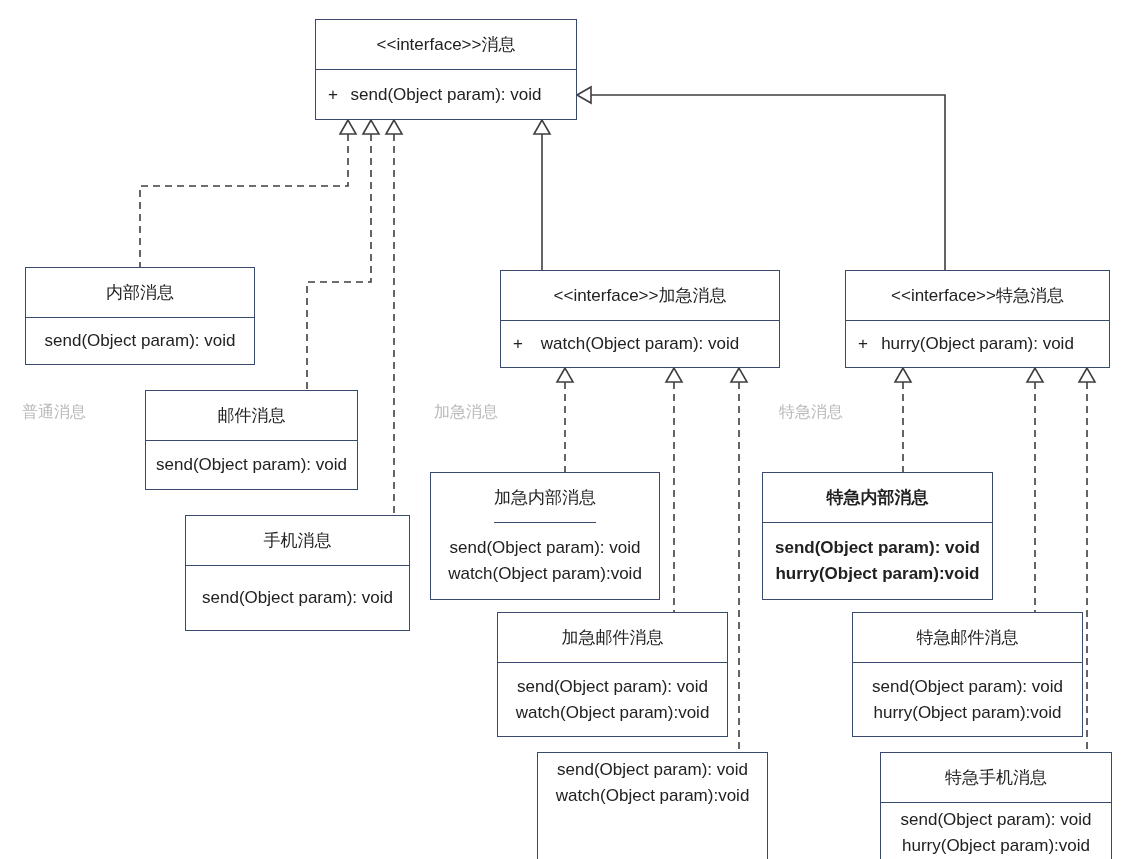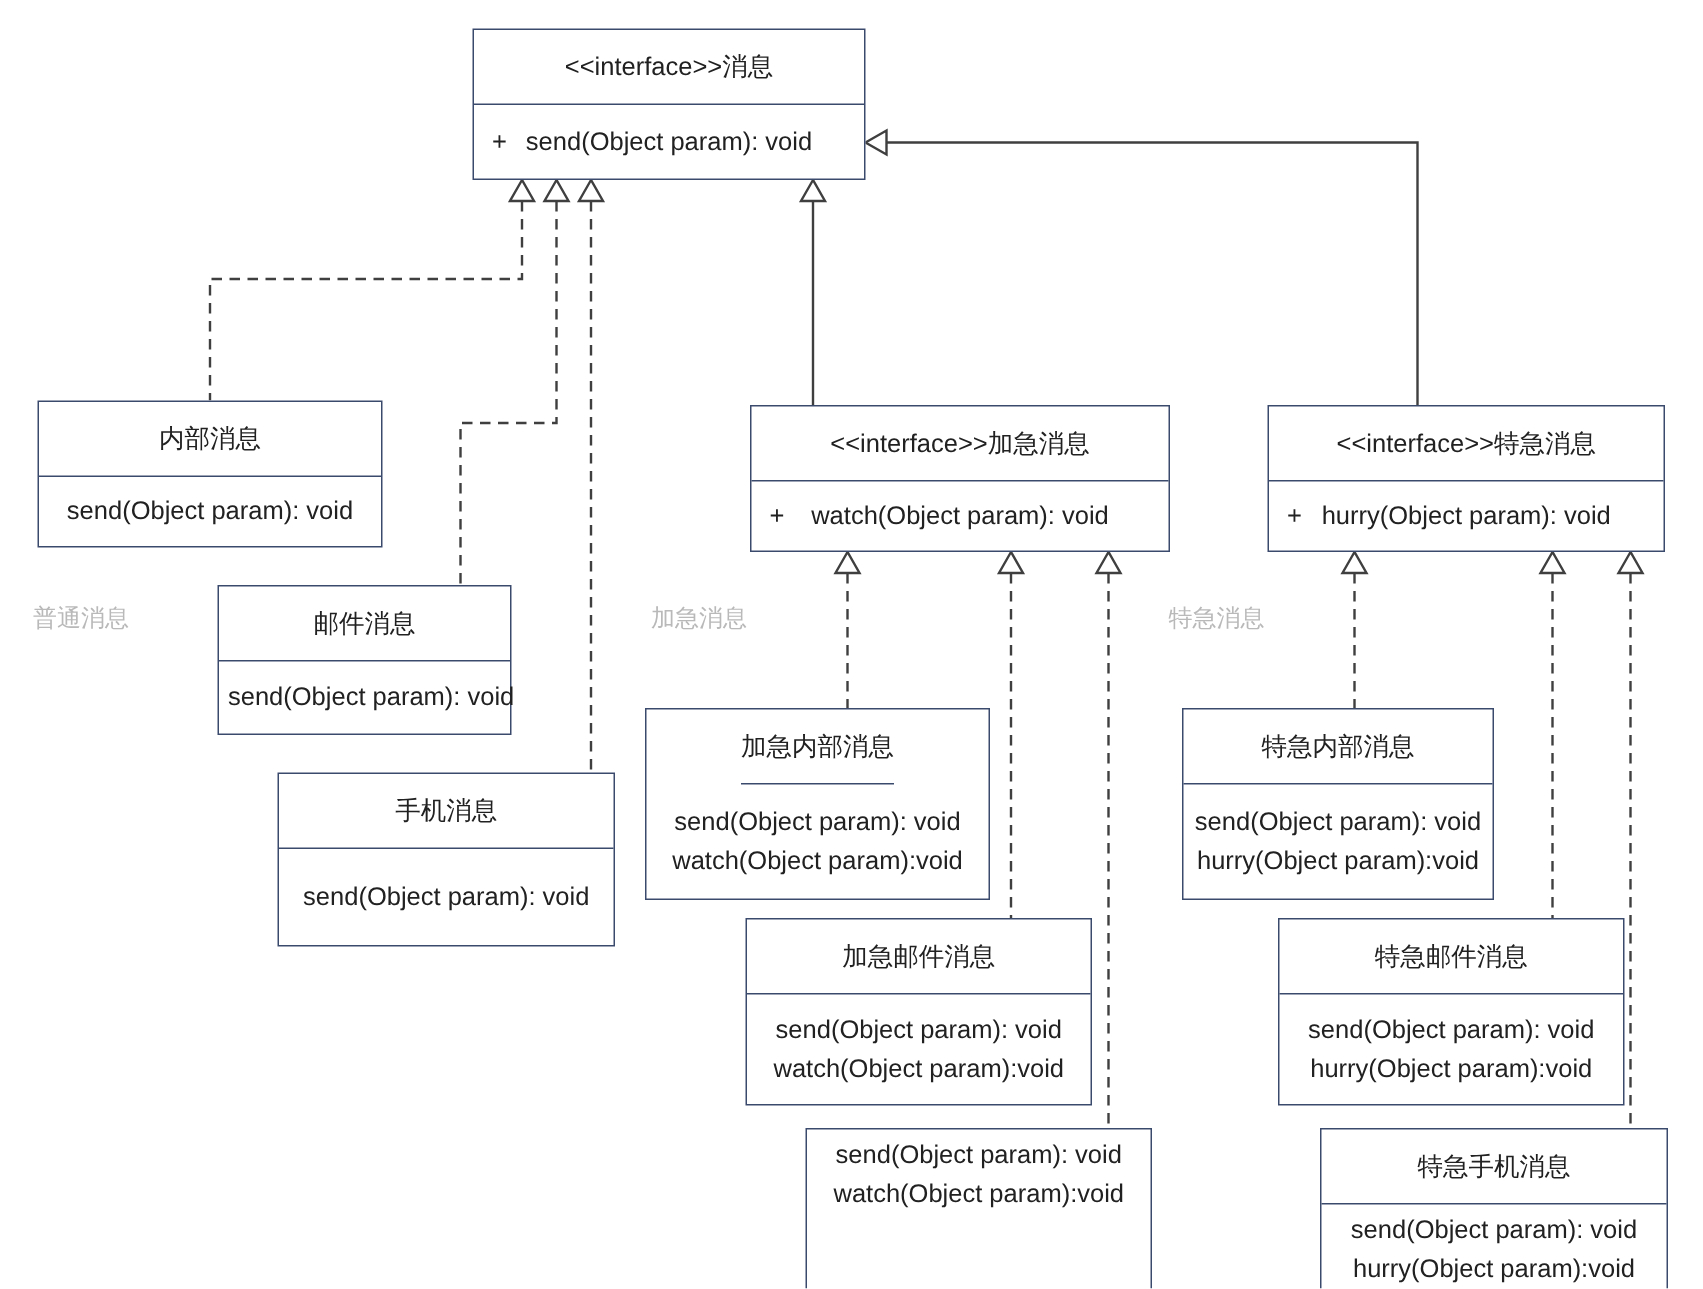--- a/index.html
+++ b/index.html
@@ -98,21 +98,21 @@
 
   <div class="uml-box" style="left:25px;top:267px;width:230px;height:98px;">
     <div class="box-title">内部消息</div>
     <div class="box-body">
       <div class="method-row">
         <span>send(Object param): void</span>
       </div>
     </div>
   </div>
 
-  <div class="uml-box" style="left:145px;top:390px;width:196px;height:100px;">
+  <div class="uml-box" style="left:145px;top:390px;width:213px;height:100px;">
     <div class="box-title">邮件消息</div>
     <div class="box-body">
       <div class="method-row">
         <span>send(Object param): void</span>
       </div>
     </div>
   </div>
 
   <div class="uml-box" style="left:185px;top:515px;width:225px;height:116px;">
     <div class="box-title">手机消息</div>
@@ -159,21 +159,21 @@
     </div>
   </div>
 
   <div class="uml-box" style="left:537px;top:752px;width:231px;height:120px;">
     <div class="box-body" style="justify-content:flex-start;">
       <div class="method-row"><span>send(Object param): void</span></div>
       <div class="method-row"><span>watch(Object param):void</span></div>
     </div>
   </div>
 
-  <div class="uml-box" style="left:788px;top:472px;width:208px;height:128px;">
+  <div class="uml-box" style="left:762px;top:472px;width:231px;height:128px;font-weight:bold;">
     <div class="box-title">特急内部消息</div>
     <div class="box-body">
       <div class="method-row"><span>send(Object param): void</span></div>
       <div class="method-row"><span>hurry(Object param):void</span></div>
     </div>
   </div>
 
   <div class="uml-box" style="left:852px;top:612px;width:231px;height:125px;">
     <div class="box-title">特急邮件消息</div>
     <div class="box-body">

